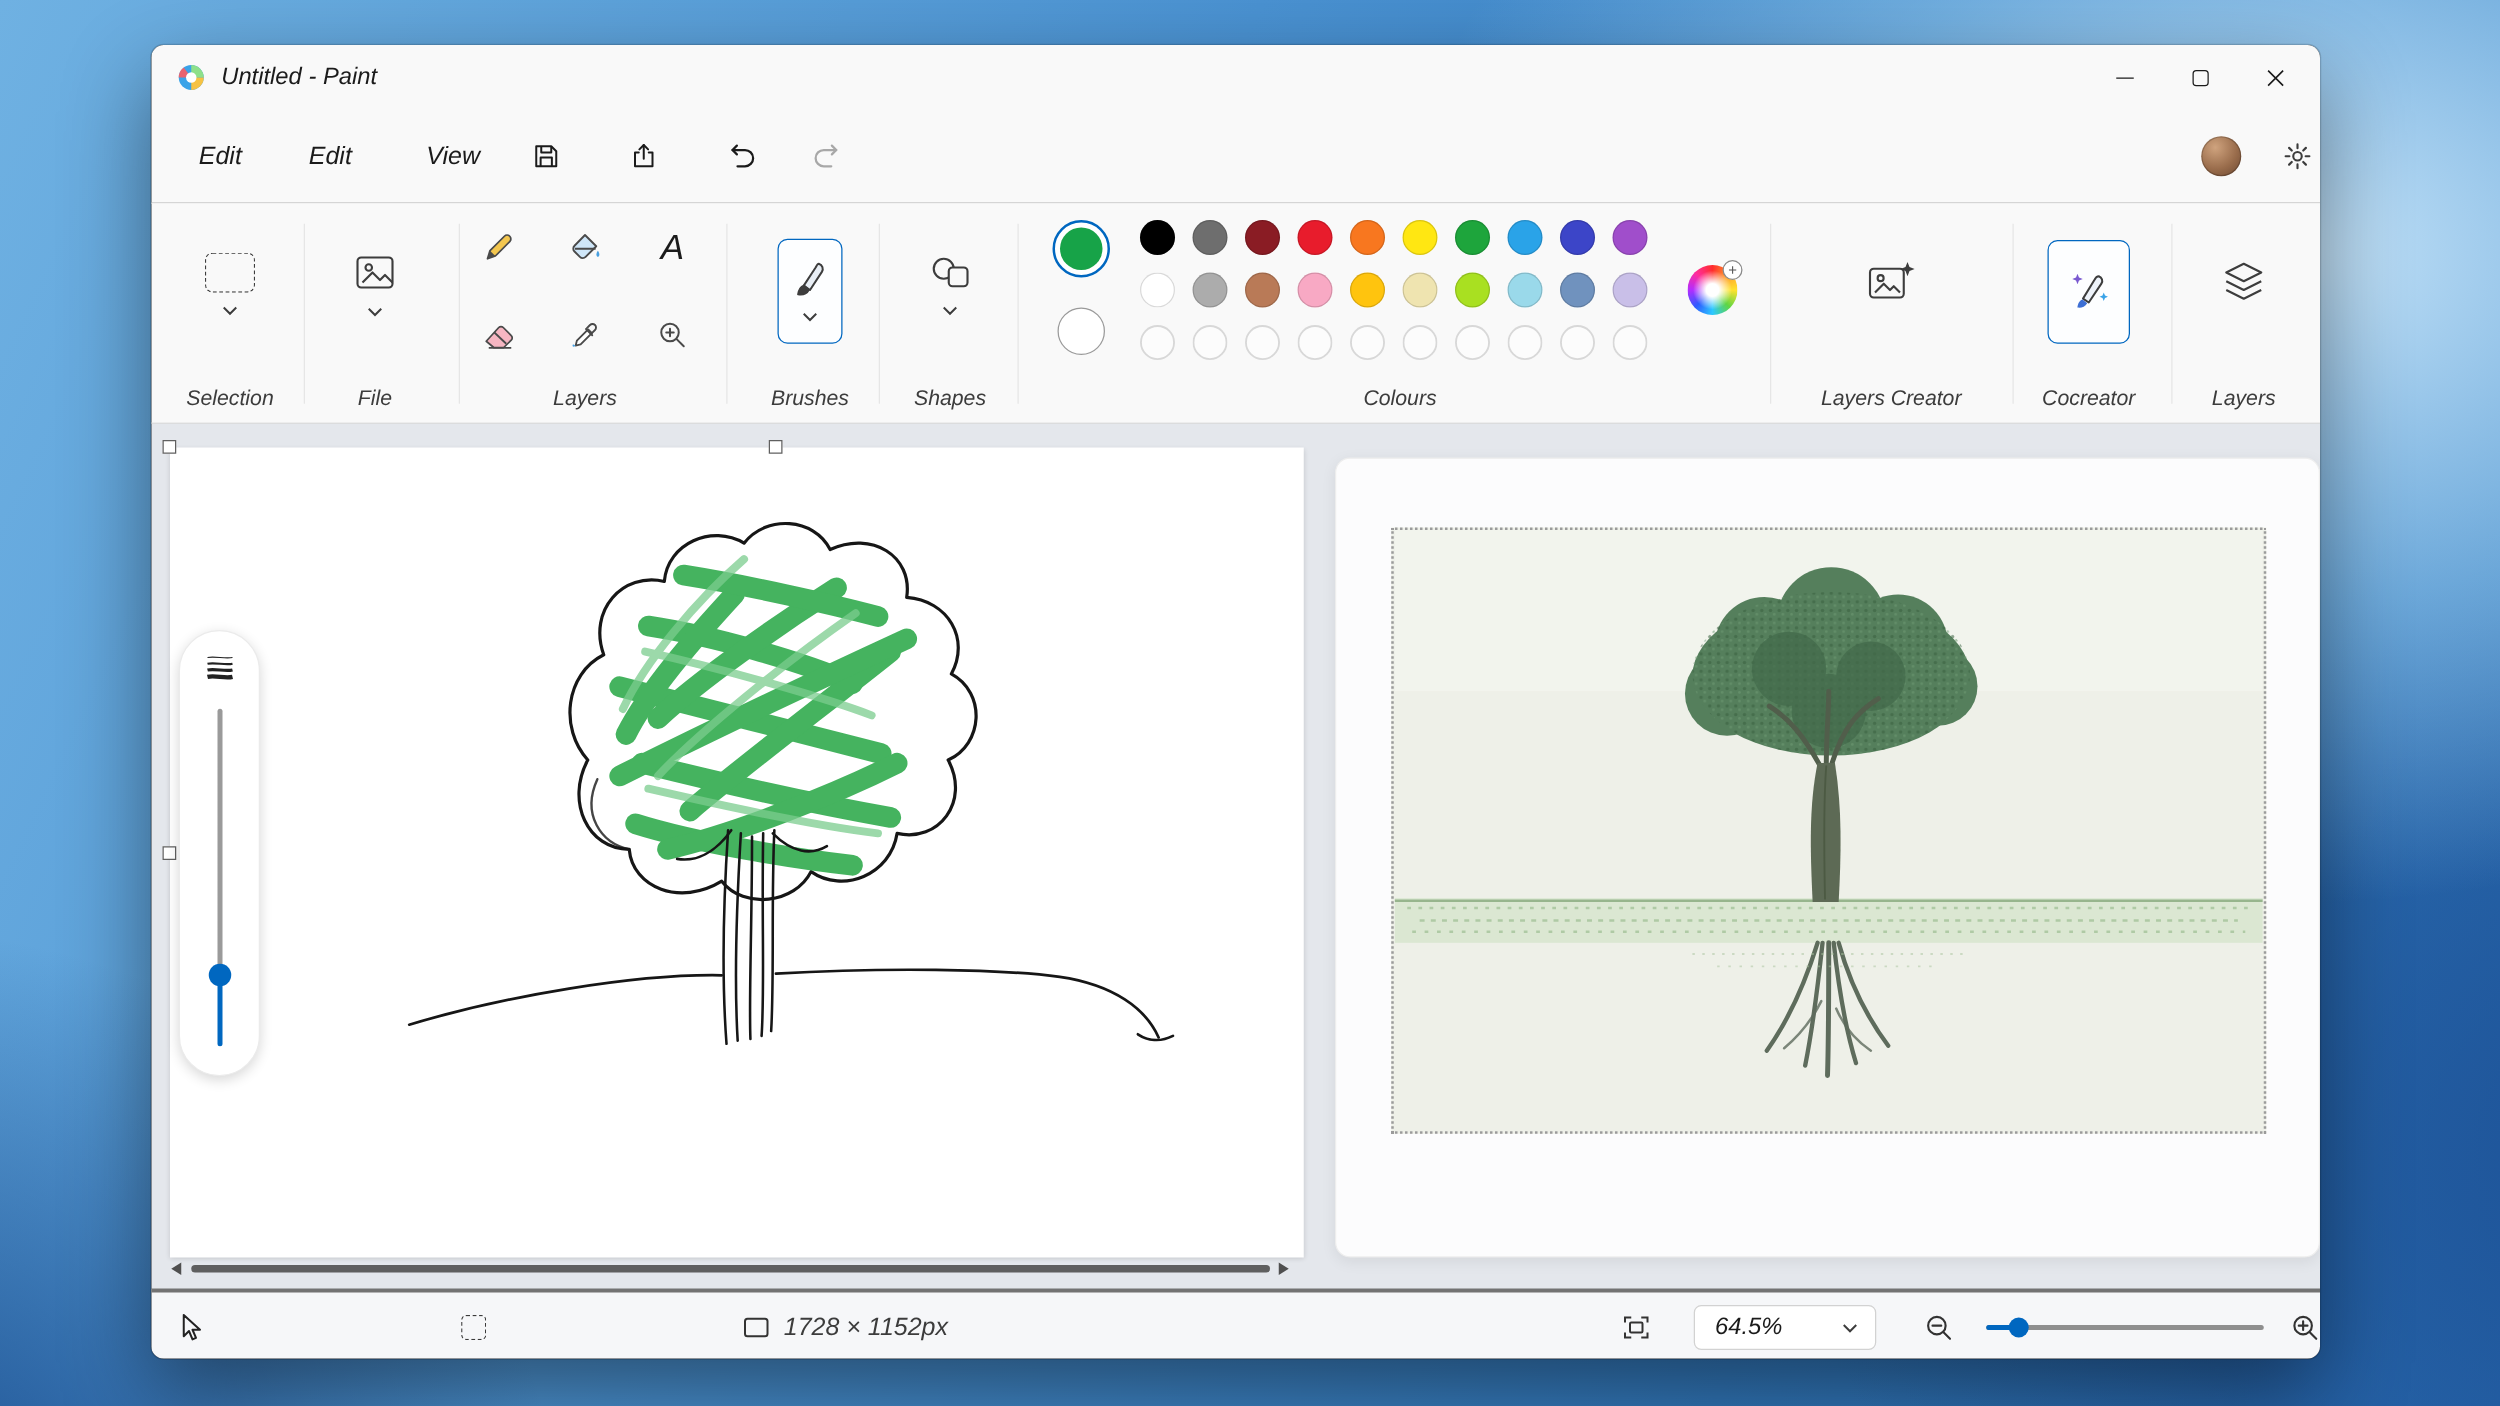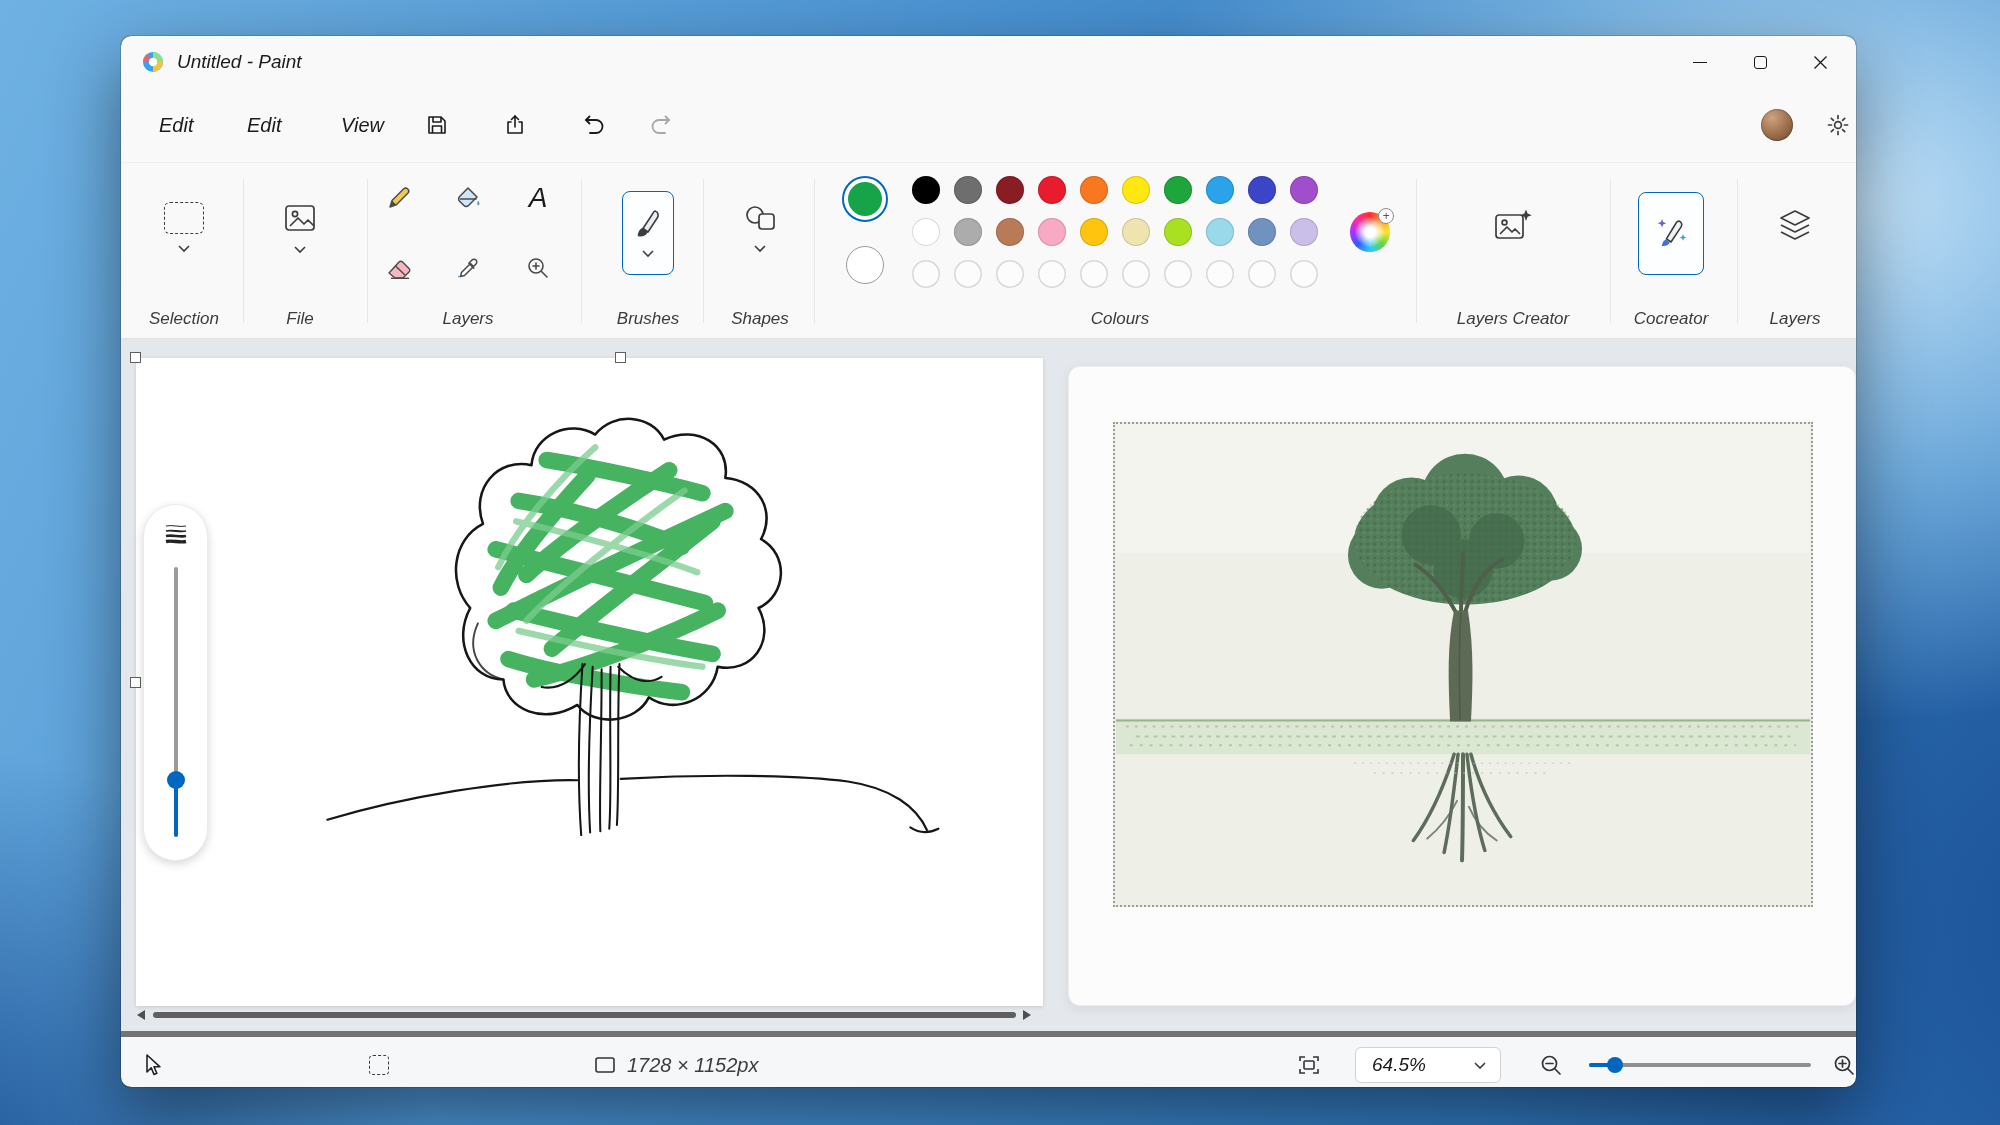--- a/index.html
+++ b/index.html
@@ -76,21 +76,21 @@
   .slider-thumb{position:absolute;left:50%;top:266px;transform:translateX(-50%);width:18px;height:18px;border-radius:50%;background:#0067c0;}
 
   .cocreator-card{position:absolute;left:947px;top:27px;width:788px;height:640px;background:#fcfcfd;border:1px solid #ededed;
     border-radius:12px;box-shadow:0 3px 12px rgba(0,0,0,.07);overflow:hidden;}
   .preview{position:absolute;left:44px;top:55px;width:700px;height:485px;border:2px dotted #9b9b9b;background:#eef0e8;}
   .preview svg{width:100%;height:100%;display:block;}
   .prompt-row{position:absolute;left:44px;top:592px;display:flex;align-items:center;gap:12px;}
   .prompt-text{font-size:25px;font-weight:bold;color:#1a1a1a;}
 
   
-  .statusbar{position:absolute;left:0;top:995px;width:100%;height:56px;background:#f6f7f9;border-top:6px solid #737373;}
+  .statusbar{position:absolute;left:0;top:995px;width:100%;height:56px;background:#f6f7f9;border-top:3px solid #737373;}
   .sb-item{position:absolute;top:0;height:56px;display:flex;align-items:center;}
   .sel-status-icon{width:20px;height:20px;border:1.7px dashed #3a3a3a;border-radius:4px;}
   .sb-text{font-size:20px;color:#3c3c3c;}
   .zoom-dd{position:absolute;left:1234px;top:10px;width:146px;height:36px;border:1px solid #d2d2d2;border-radius:6px;background:#fff;
     display:flex;align-items:center;justify-content:space-between;padding:0 13px 0 16px;gap:34px;}
   .zoom-dd .sb-text{font-size:19px;color:#1b1b1b;}
   .zoom-track{position:absolute;left:1468px;top:26px;width:222px;height:4px;background:#8f8f8f;border-radius:2px;}
   .zoom-fill{position:absolute;left:1468px;top:26px;width:28px;height:4px;background:#0067c0;border-radius:2px;}
   .zoom-thumb{position:absolute;left:1486px;top:20px;width:16px;height:16px;border-radius:50%;background:#0067c0;}
 </style>

